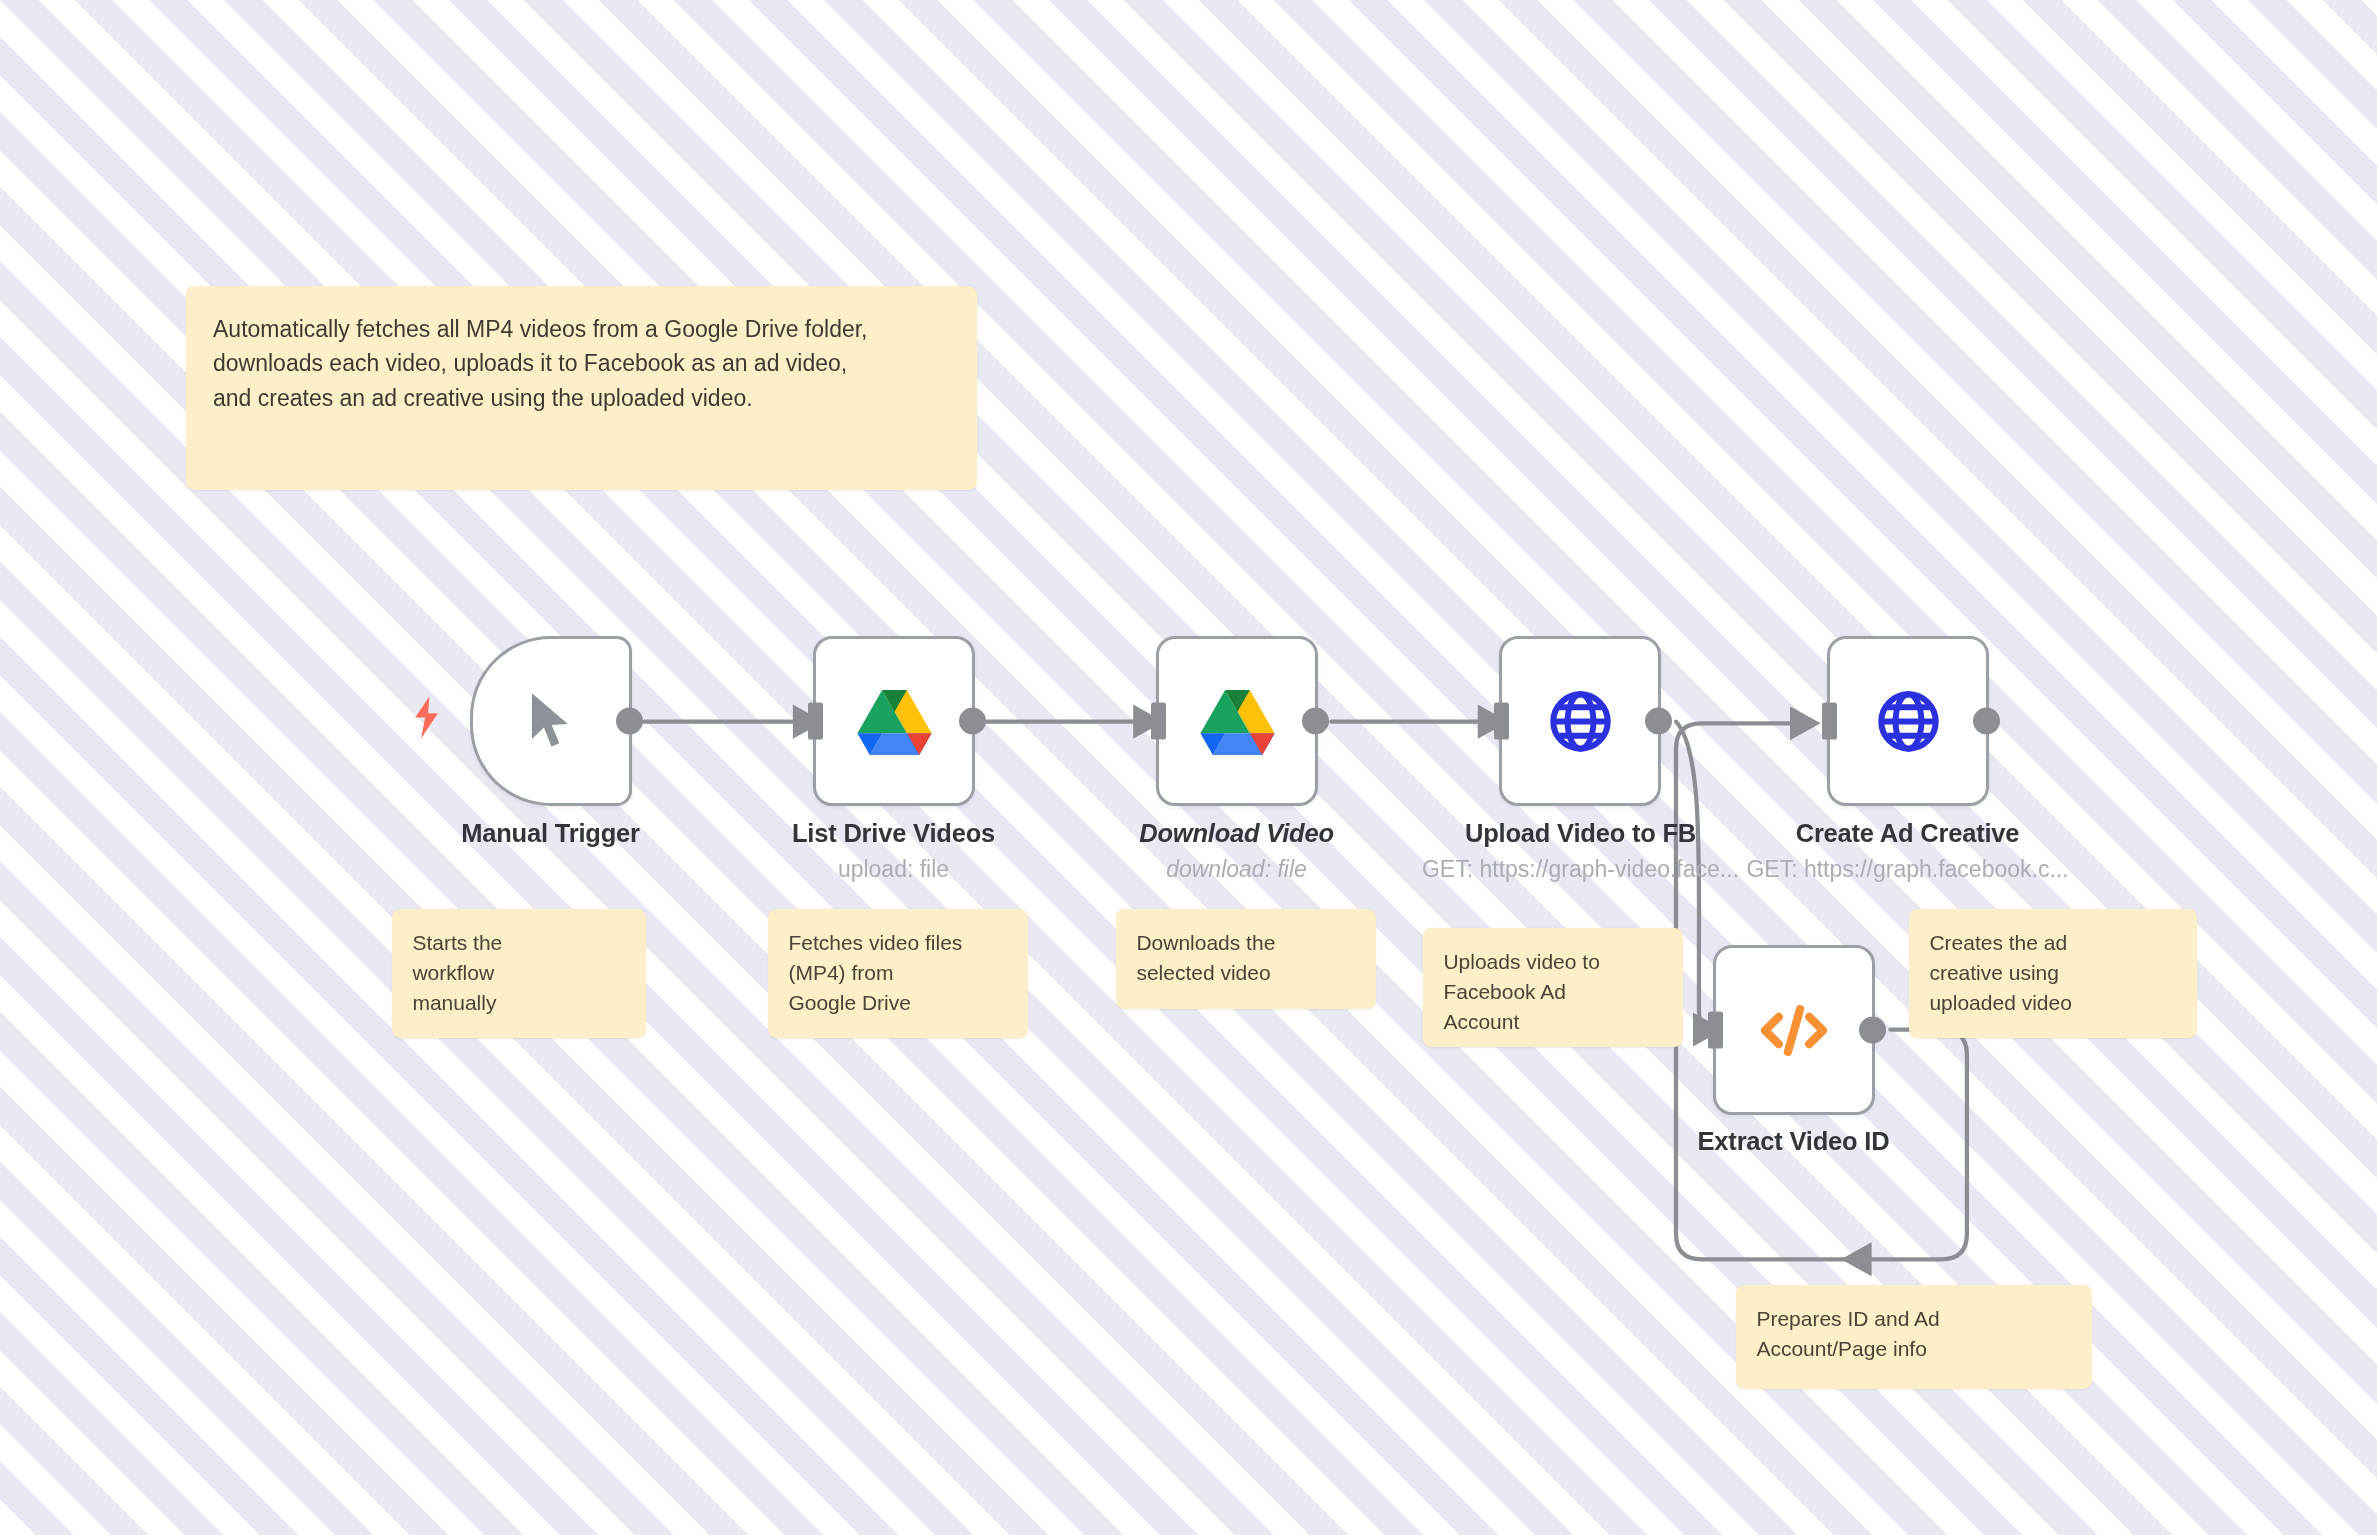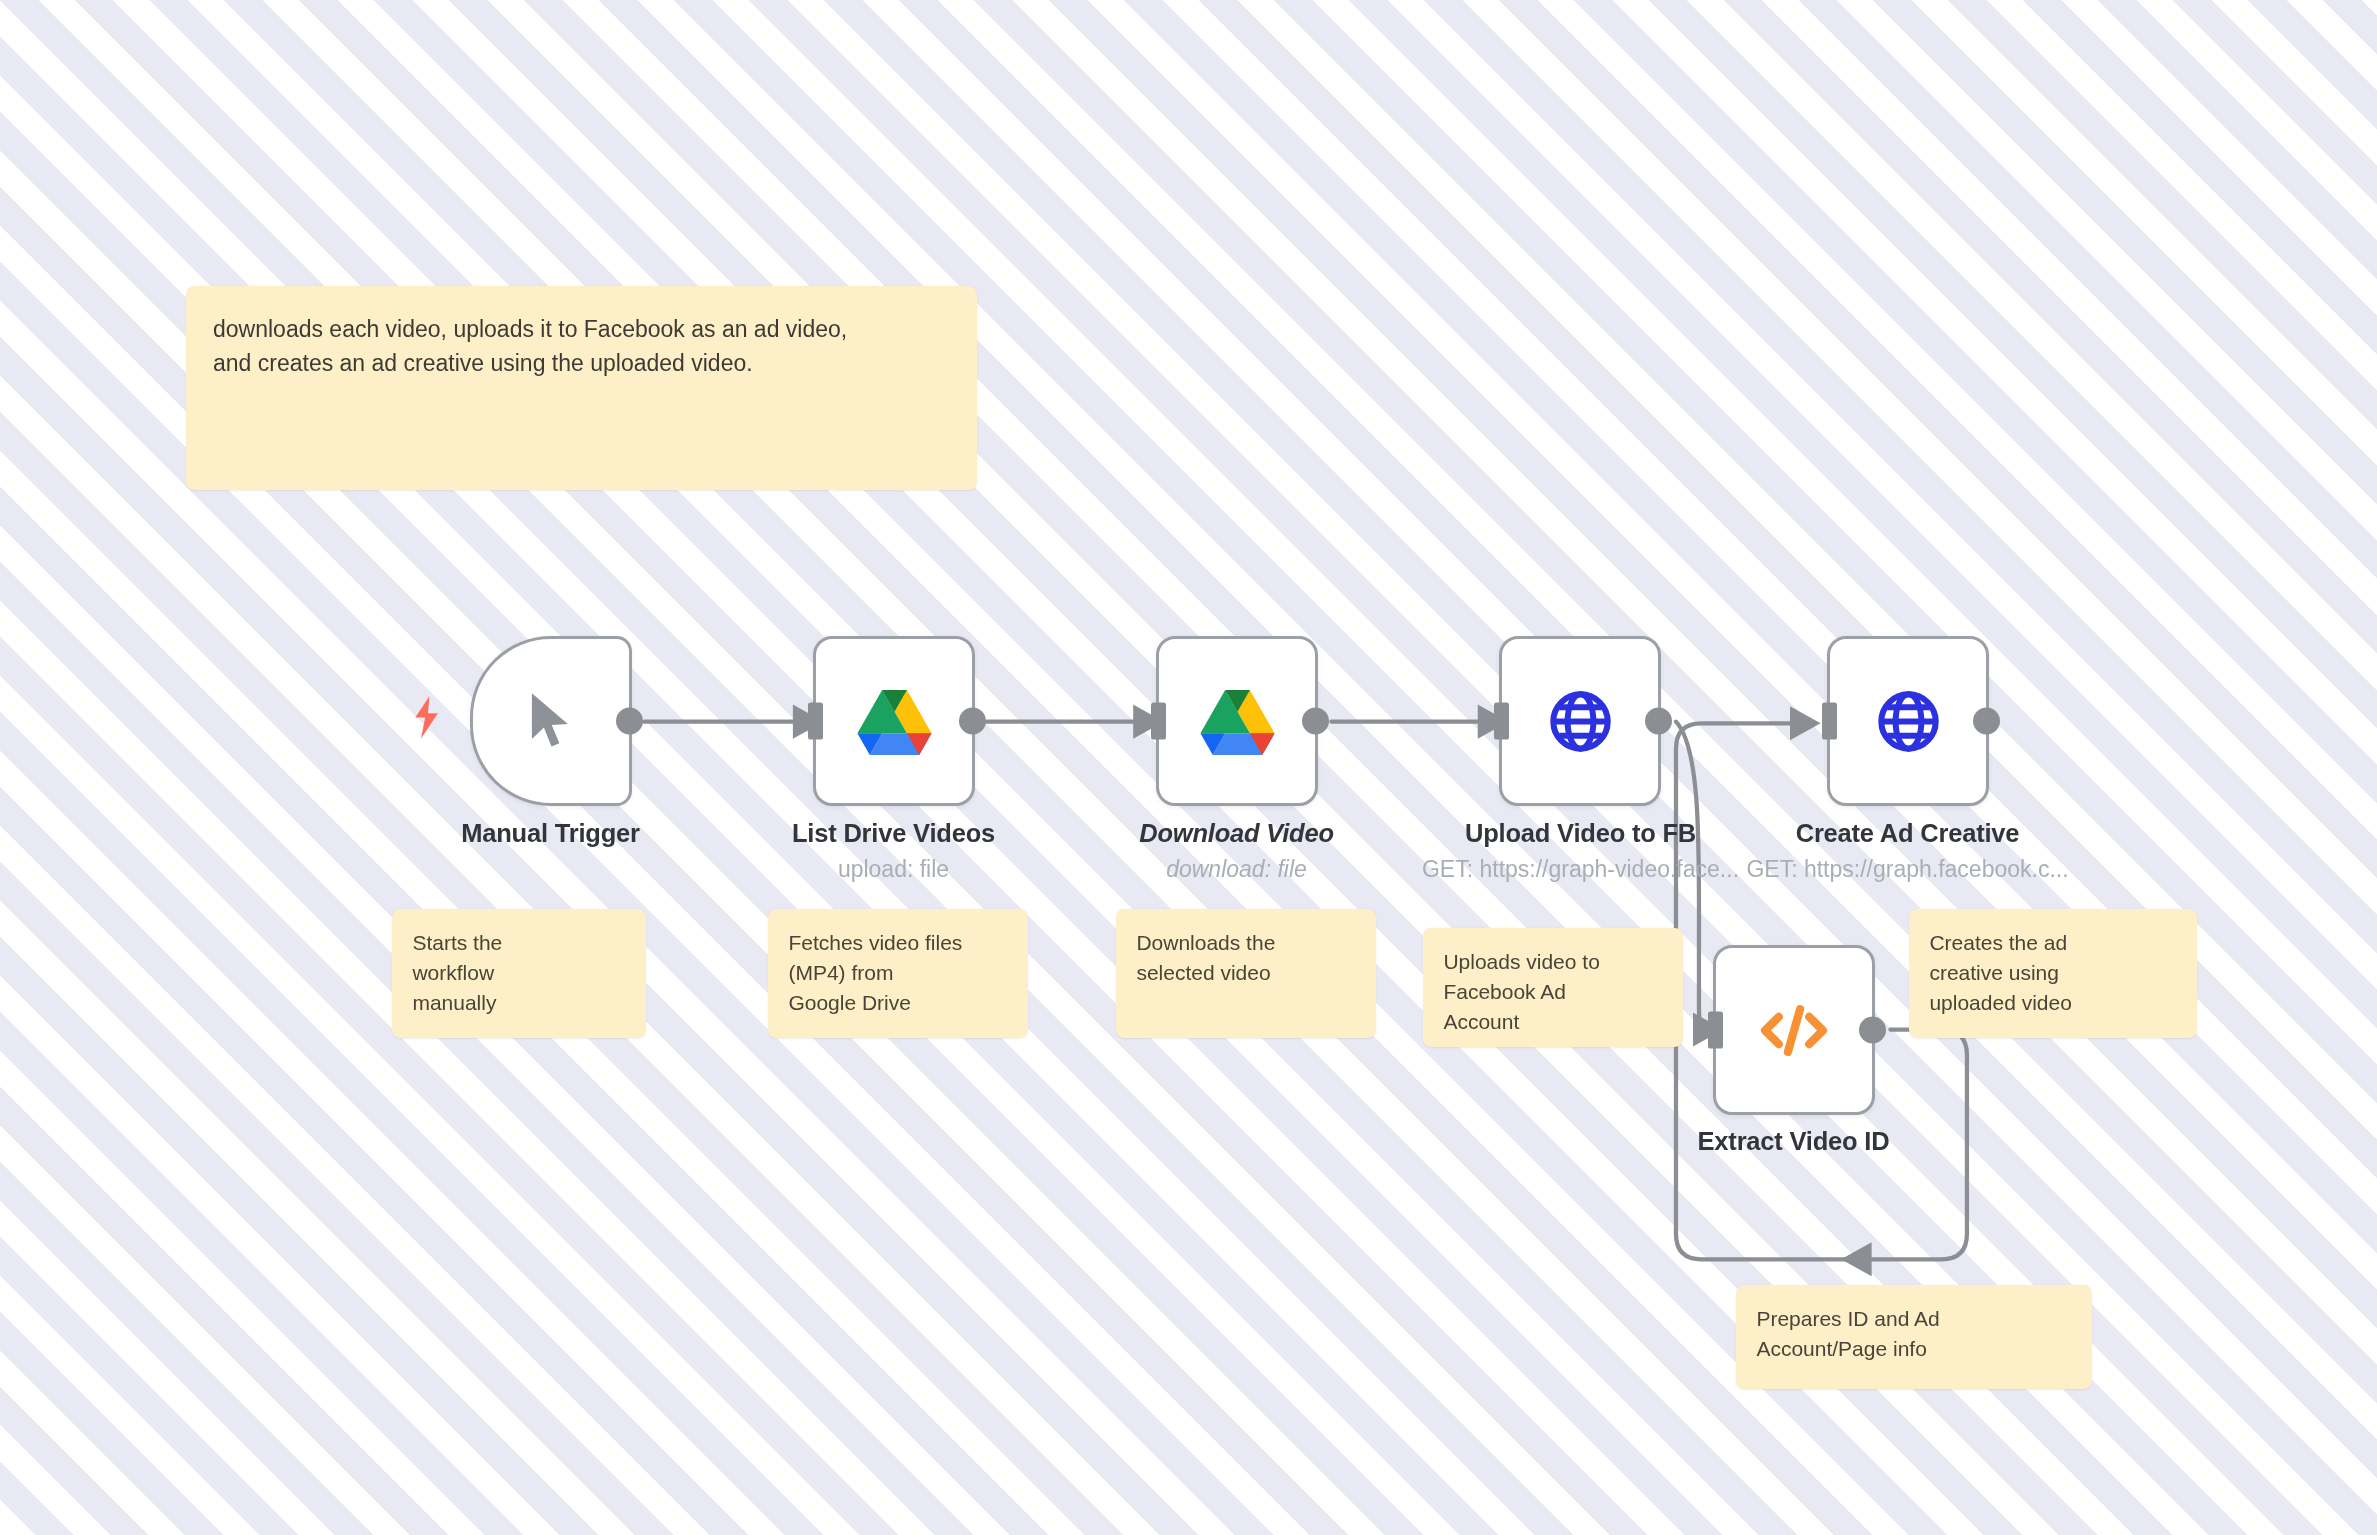--- a/index.html
+++ b/index.html
@@ -165,20 +165,21 @@
   <path class="edge-path" d="M 1970 848 C 2000 880 1997 1000 1997 1120 L 1997 1185 C 1997 1205 2000 1210 2015 1210"></path>
   <polygon class="edge-arrow" points="1990,1190 2026,1210 1990,1230"></polygon>
 
   <path class="edge-path" d="M 2222 1210 L 2282 1210 Q 2312 1210 2312 1240 L 2312 1450 Q 2312 1480 2282 1480
            L 2095 1480 L 2000 1480 Q 1970 1480 1970 1450 L 1970 880 Q 1970 850 2000 850 L 2112 850"></path>
   <polygon class="edge-arrow" points="2200,1460 2164,1480 2200,1500"></polygon>
   <polygon class="edge-arrow" points="2104,830 2140,850 2104,870"></polygon>
 </svg>
 
 <div class="note note-main" style="left:186px; top:286px; width:791px; height:204px;">
+  <p>Automatically fetches all MP4 videos from a Google Drive folder,</p>
   <p>downloads each video, uploads it to Facebook as an ad video,</p>
   <p>and creates an ad creative using the uploaded video.</p>
 </div>
 
 <svg class="bolt" style="left:411px; top:696px;" viewBox="0 0 24 30">
   <path d="M13 0 L3 15 L10 15 L7 30 L19 12 L12 12 Z" fill="#ff6d5a"></path>
 </svg>
 <div class="node trigger" style="left:470px; top:636px; width:162px; height:170px;">
   <span class="node-icon">
     <svg width="53" height="61" viewBox="0 0 24 28">
@@ -291,21 +292,21 @@
   <p>workflow</p>
   <p>manually</p>
 </div>
 
 <div class="note note-small" style="left:768px; top:909px; width:260px; height:129px;">
   <p>Fetches video files</p>
   <p>(MP4) from</p>
   <p>Google Drive</p>
 </div>
 
-<div class="note note-small" style="left:1116px; top:909px; width:260px; height:129px;">
+<div class="note note-small" style="left:1116px; top:909px; width:260px; height:100px;">
   <p>Downloads the</p>
   <p>selected video</p>
 </div>
 
 <div class="note note-small" style="left:1423px; top:928px; width:260px; height:119px;">
   <p>Uploads video to</p>
   <p>Facebook Ad</p>
   <p>Account</p>
 </div>
 

